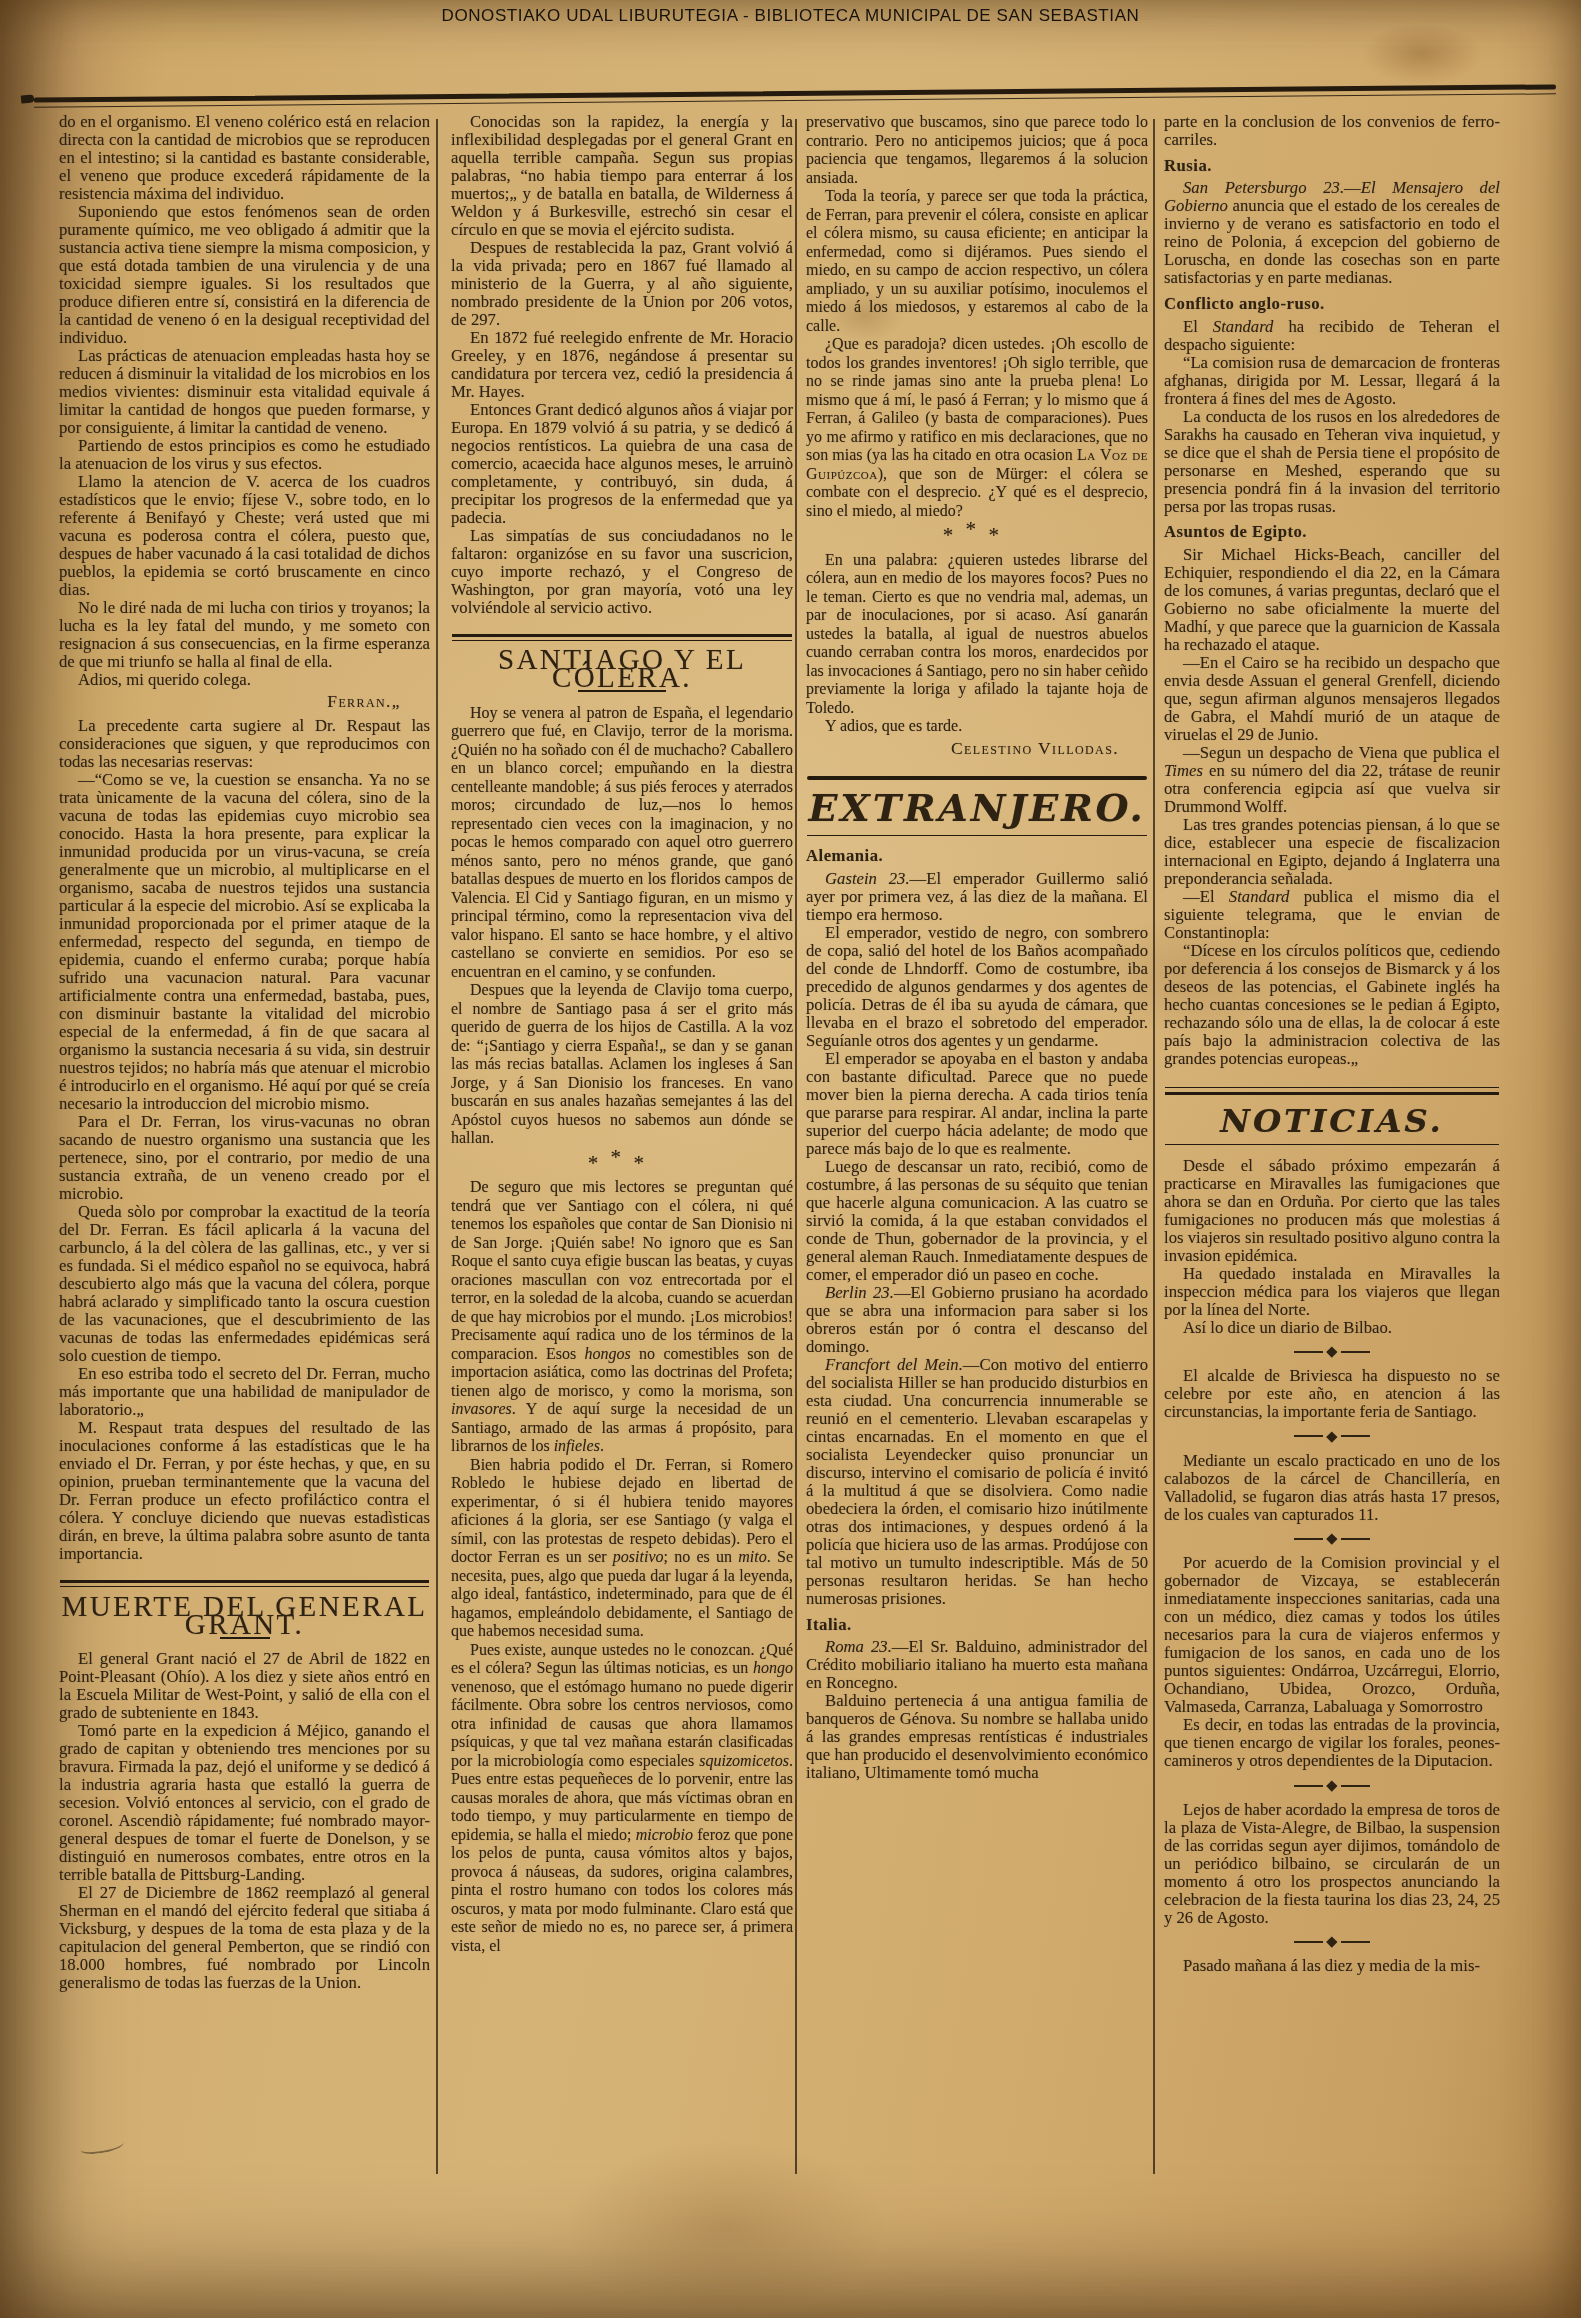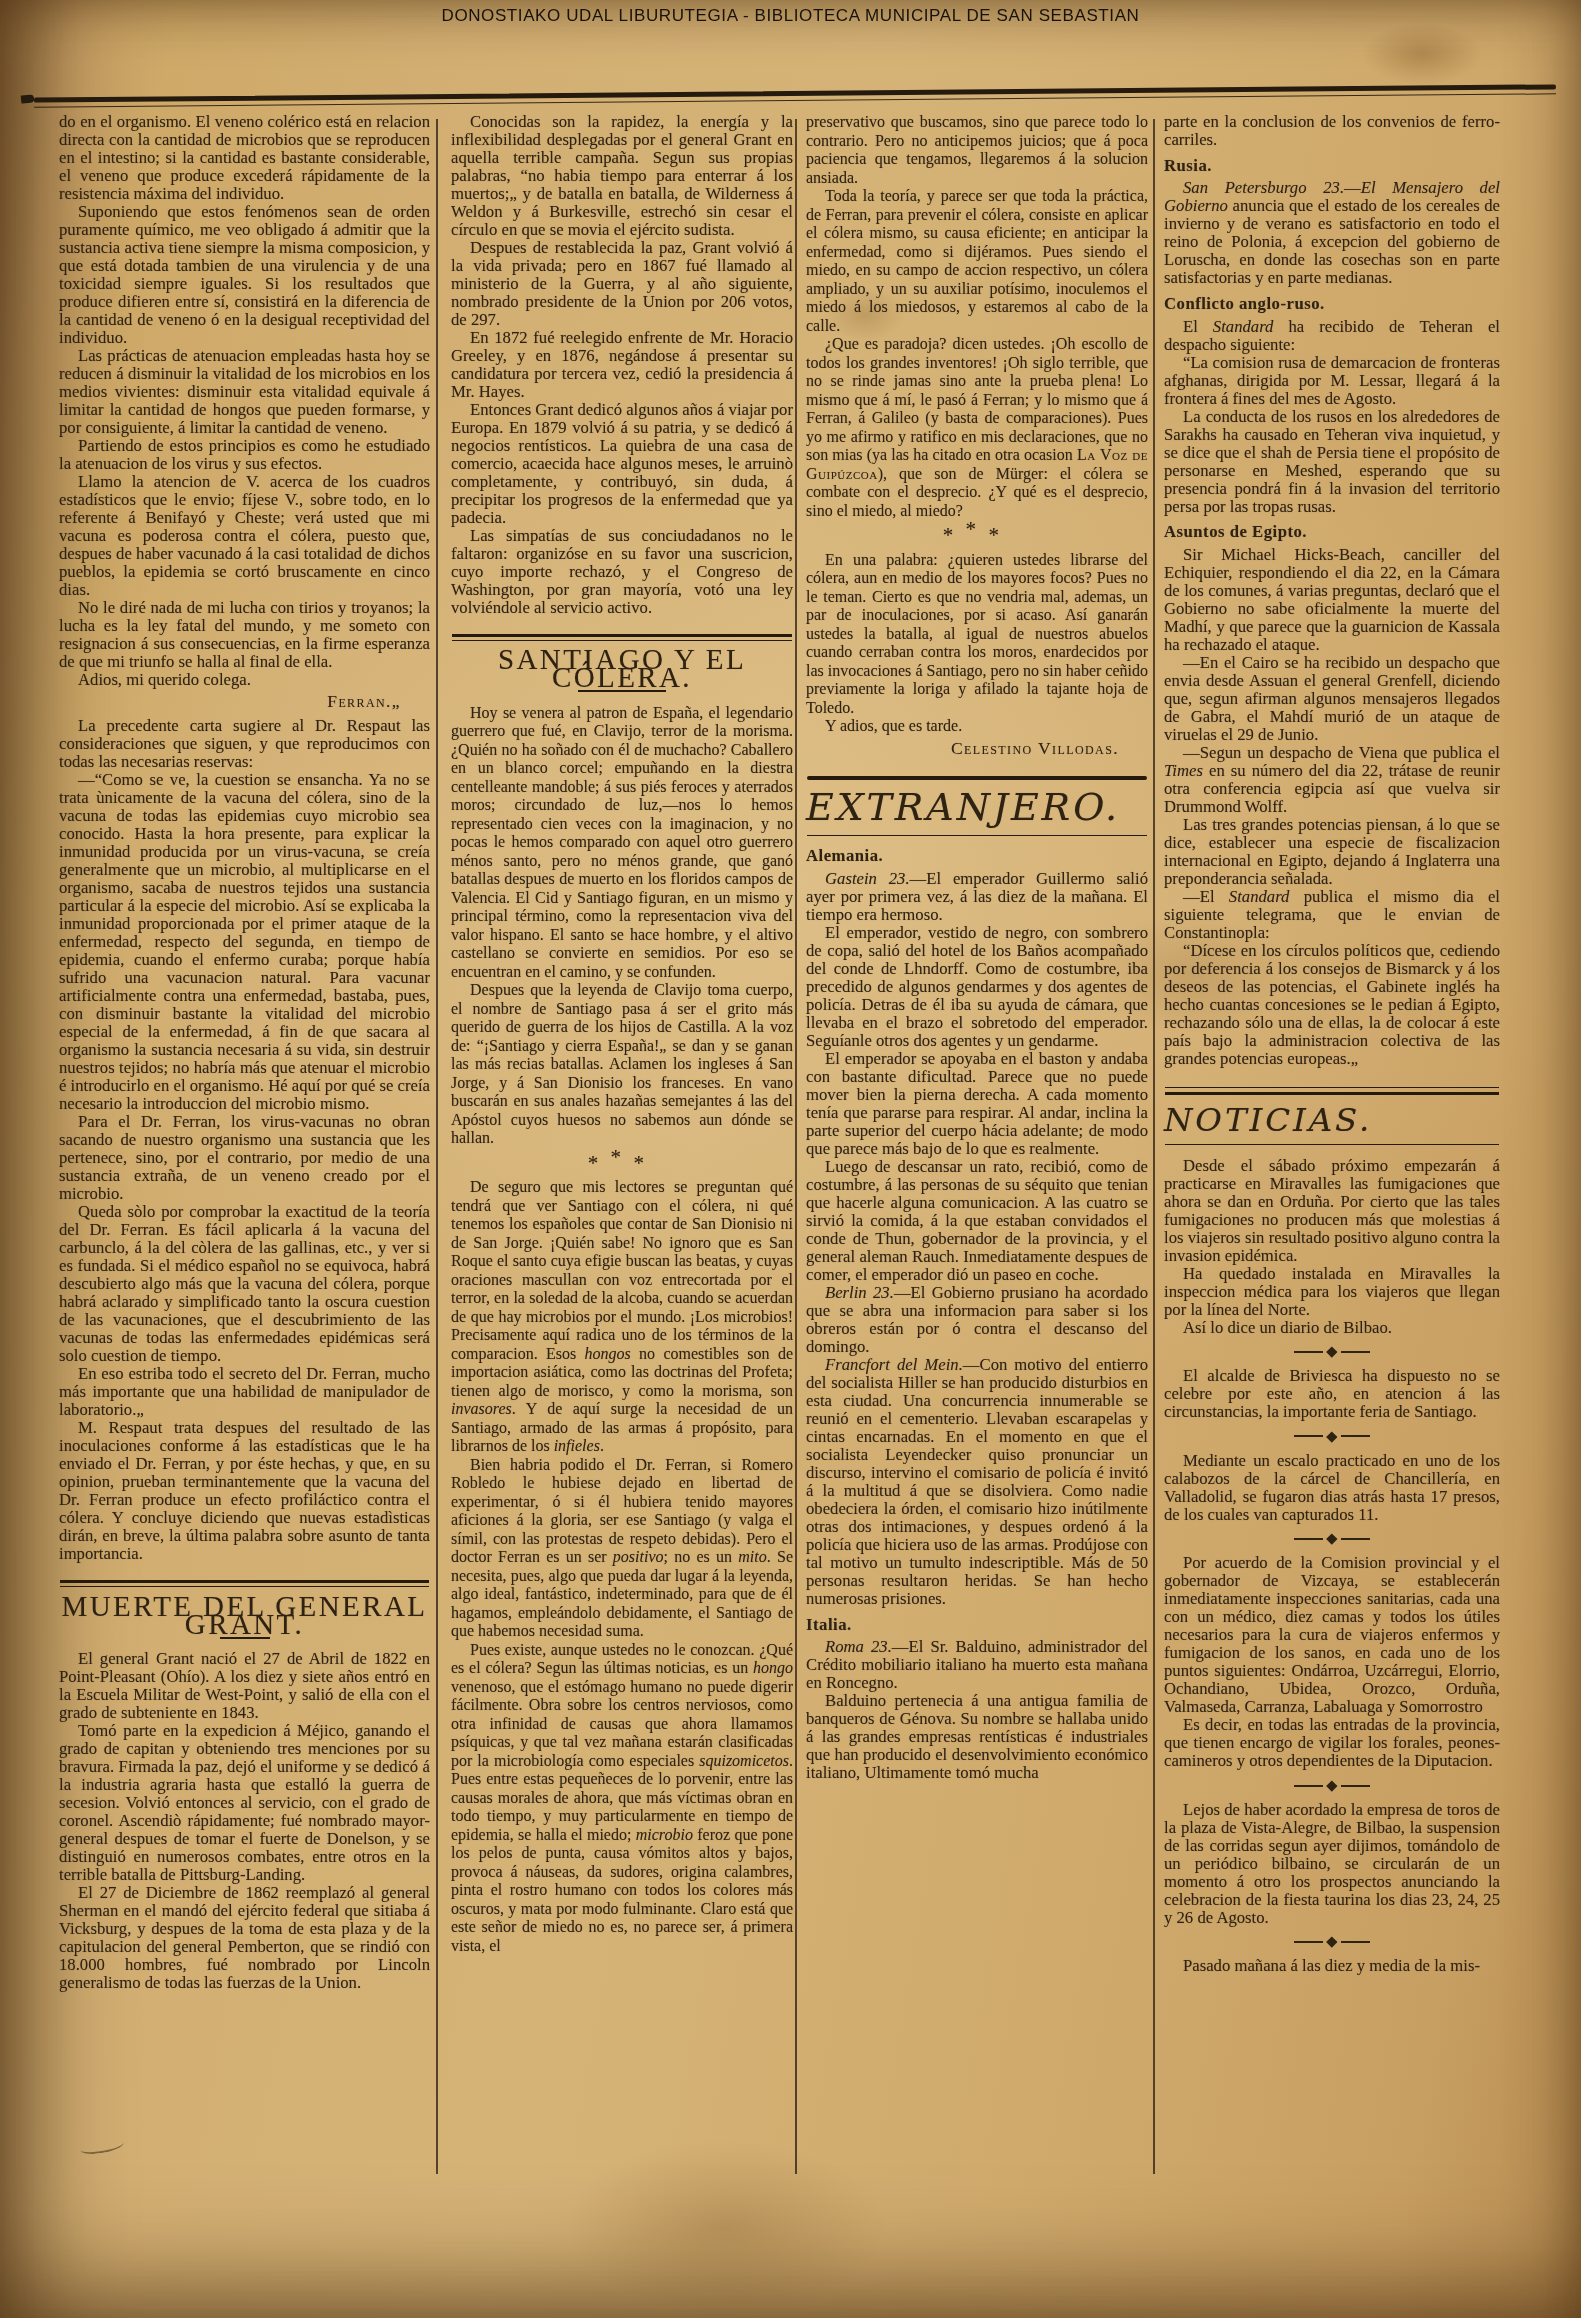--- a/index.html
+++ b/index.html
@@ -62,22 +62,22 @@
     margin:9.6px 0 1.9px;text-indent:0;
   }
   .rule2{height:2.9px;border-top:3.8px solid #241a0e;border-bottom:1px solid #241a0e;margin:17px 1px 7.6px;}
   .rule-short{width:50px;height:0;border-top:2.4px solid #241a0e;margin:3.8px auto 11.5px;}
   .rule-short.wide{width:88px;}
   .rule-heavy{height:0;border-top:4.8px solid #241a0e;border-radius:1.9px;margin:19px 1px 7.6px;}
   .rule-heavy2{height:3.8px;border-top:1px solid #241a0e;border-bottom:3.8px solid #241a0e;margin:19px 1px 7.6px;}
   .rule-under{height:0;border-top:1.9px solid #241a0e;margin:5.7px 1px 11.5px;}
   .disp-head{
     font-family:"DejaVu Serif", serif;
-    font-weight:normal;font-style:italic;
-    font-size:38px;letter-spacing:2.9px;
+    font-weight:bold;font-style:italic;
+    text-align:center;font-size:38px;letter-spacing:2.9px;
     margin:0;line-height:1.1;
   }
   .disp-head.disp2{font-size:32.5px;}
   .sub-head{
     text-align:left;font-weight:bold;
     font-size:16.7px;letter-spacing:0.5px;
     margin:7.6px 0 4.8px;
   }
   .signature{
     margin:2.9px 0 7.6px;text-align:right;padding-right:29px;
@@ -149,21 +149,21 @@
       <div class="asterism"><span>*</span><span class="mid">*</span><span>*</span></div>
       <p class="para lg">En una palabra: ¿quieren ustedes librarse del cólera, aun en medio de los mayores focos? Pues no le teman. Cierto es que no vendria mal, ademas, un par de inoculaciones, por si acaso. Así ganarán ustedes la batalla, al igual de nuestros abuelos cuando cerraban contra los moros, enardecidos por las invocaciones á Santiago, pero no sin haber ceñido previamente la loriga y afilado la tajante hoja de Toledo.</p>
       <p class="para lg">Y adios, que es tarde.</p>
       <p class="signature">Celestino Villodas.</p>
       <div class="rule-heavy"></div>
       <div class="disp-head">EXTRANJERO.</div>
       <div class="rule-under"></div>
       <h3 class="sub-head">Alemania.</h3>
       <p class="para"><i>Gastein 23.</i>—El emperador Guillermo salió ayer por primera vez, á las diez de la mañana. El tiempo era hermoso.</p>
       <p class="para">El emperador, vestido de negro, con sombrero de copa, salió del hotel de los Baños acompañado del conde de Lhndorff. Como de costumbre, iba precedido de algunos gendarmes y dos agentes de policía. Detras de él iba su ayuda de cámara, que llevaba en el brazo el sobretodo del emperador. Seguíanle otros dos agentes y un gendarme.</p>
-      <p class="para">El emperador se apoyaba en el baston y andaba con bastante dificultad. Parece que no puede mover bien la pierna derecha. A cada momento tenía que pararse para respirar. Al andar, inclina la parte superior del cuerpo hácia adelante; de modo que parece más bajo de lo que es realmente.</p>
+      <p class="para">El emperador se apoyaba en el baston y andaba con bastante dificultad. Parece que no puede mover bien la pierna derecha. A cada tirios tenía que pararse para respirar. Al andar, inclina la parte superior del cuerpo hácia adelante; de modo que parece más bajo de lo que es realmente.</p>
       <p class="para">Luego de descansar un rato, recibió, como de costumbre, á las personas de su séquito que tenian que hacerle alguna comunicacion. A las cuatro se sirvió la comida, á la que estaban convidados el conde de Thun, gobernador de la provincia, y el general aleman Rauch. Inmediatamente despues de comer, el emperador dió un paseo en coche.</p>
       <p class="para"><i>Berlin 23.</i>—El Gobierno prusiano ha acordado que se abra una informacion para saber si los obreros están por ó contra el descanso del domingo.</p>
       <p class="para"><i>Francfort del Mein.</i>—Con motivo del entierro del socialista Hiller se han producido disturbios en esta ciudad. Una concurrencia innumerable se reunió en el cementerio. Llevaban escarapelas y cintas encarnadas. En el momento en que el socialista Leyendecker quiso pronunciar un discurso, intervino el comisario de policía é invitó á la multitud á que se disolviera. Como nadie obedeciera la órden, el comisario hizo inútilmente otras dos intimaciones, y despues ordenó á la policía que hiciera uso de las armas. Prodújose con tal motivo un tumulto indescriptible. Más de 50 personas resultaron heridas. Se han hecho numerosas prisiones.</p>
       <h3 class="sub-head">Italia.</h3>
       <p class="para"><i>Roma 23.</i>—El Sr. Balduino, administrador del Crédito mobiliario italiano ha muerto esta mañana en Roncegno.</p>
       <p class="para">Balduino pertenecia á una antigua familia de banqueros de Génova. Su nombre se hallaba unido á las grandes empresas rentísticas é industriales que han producido el desenvolvimiento económico italiano, Ultimamente tomó mucha</p>
     </section>
   <section class="col col-4">
       <p class="para cont">parte en la conclusion de los convenios de ferro-carriles.</p>
       <h3 class="sub-head">Rusia.</h3>

